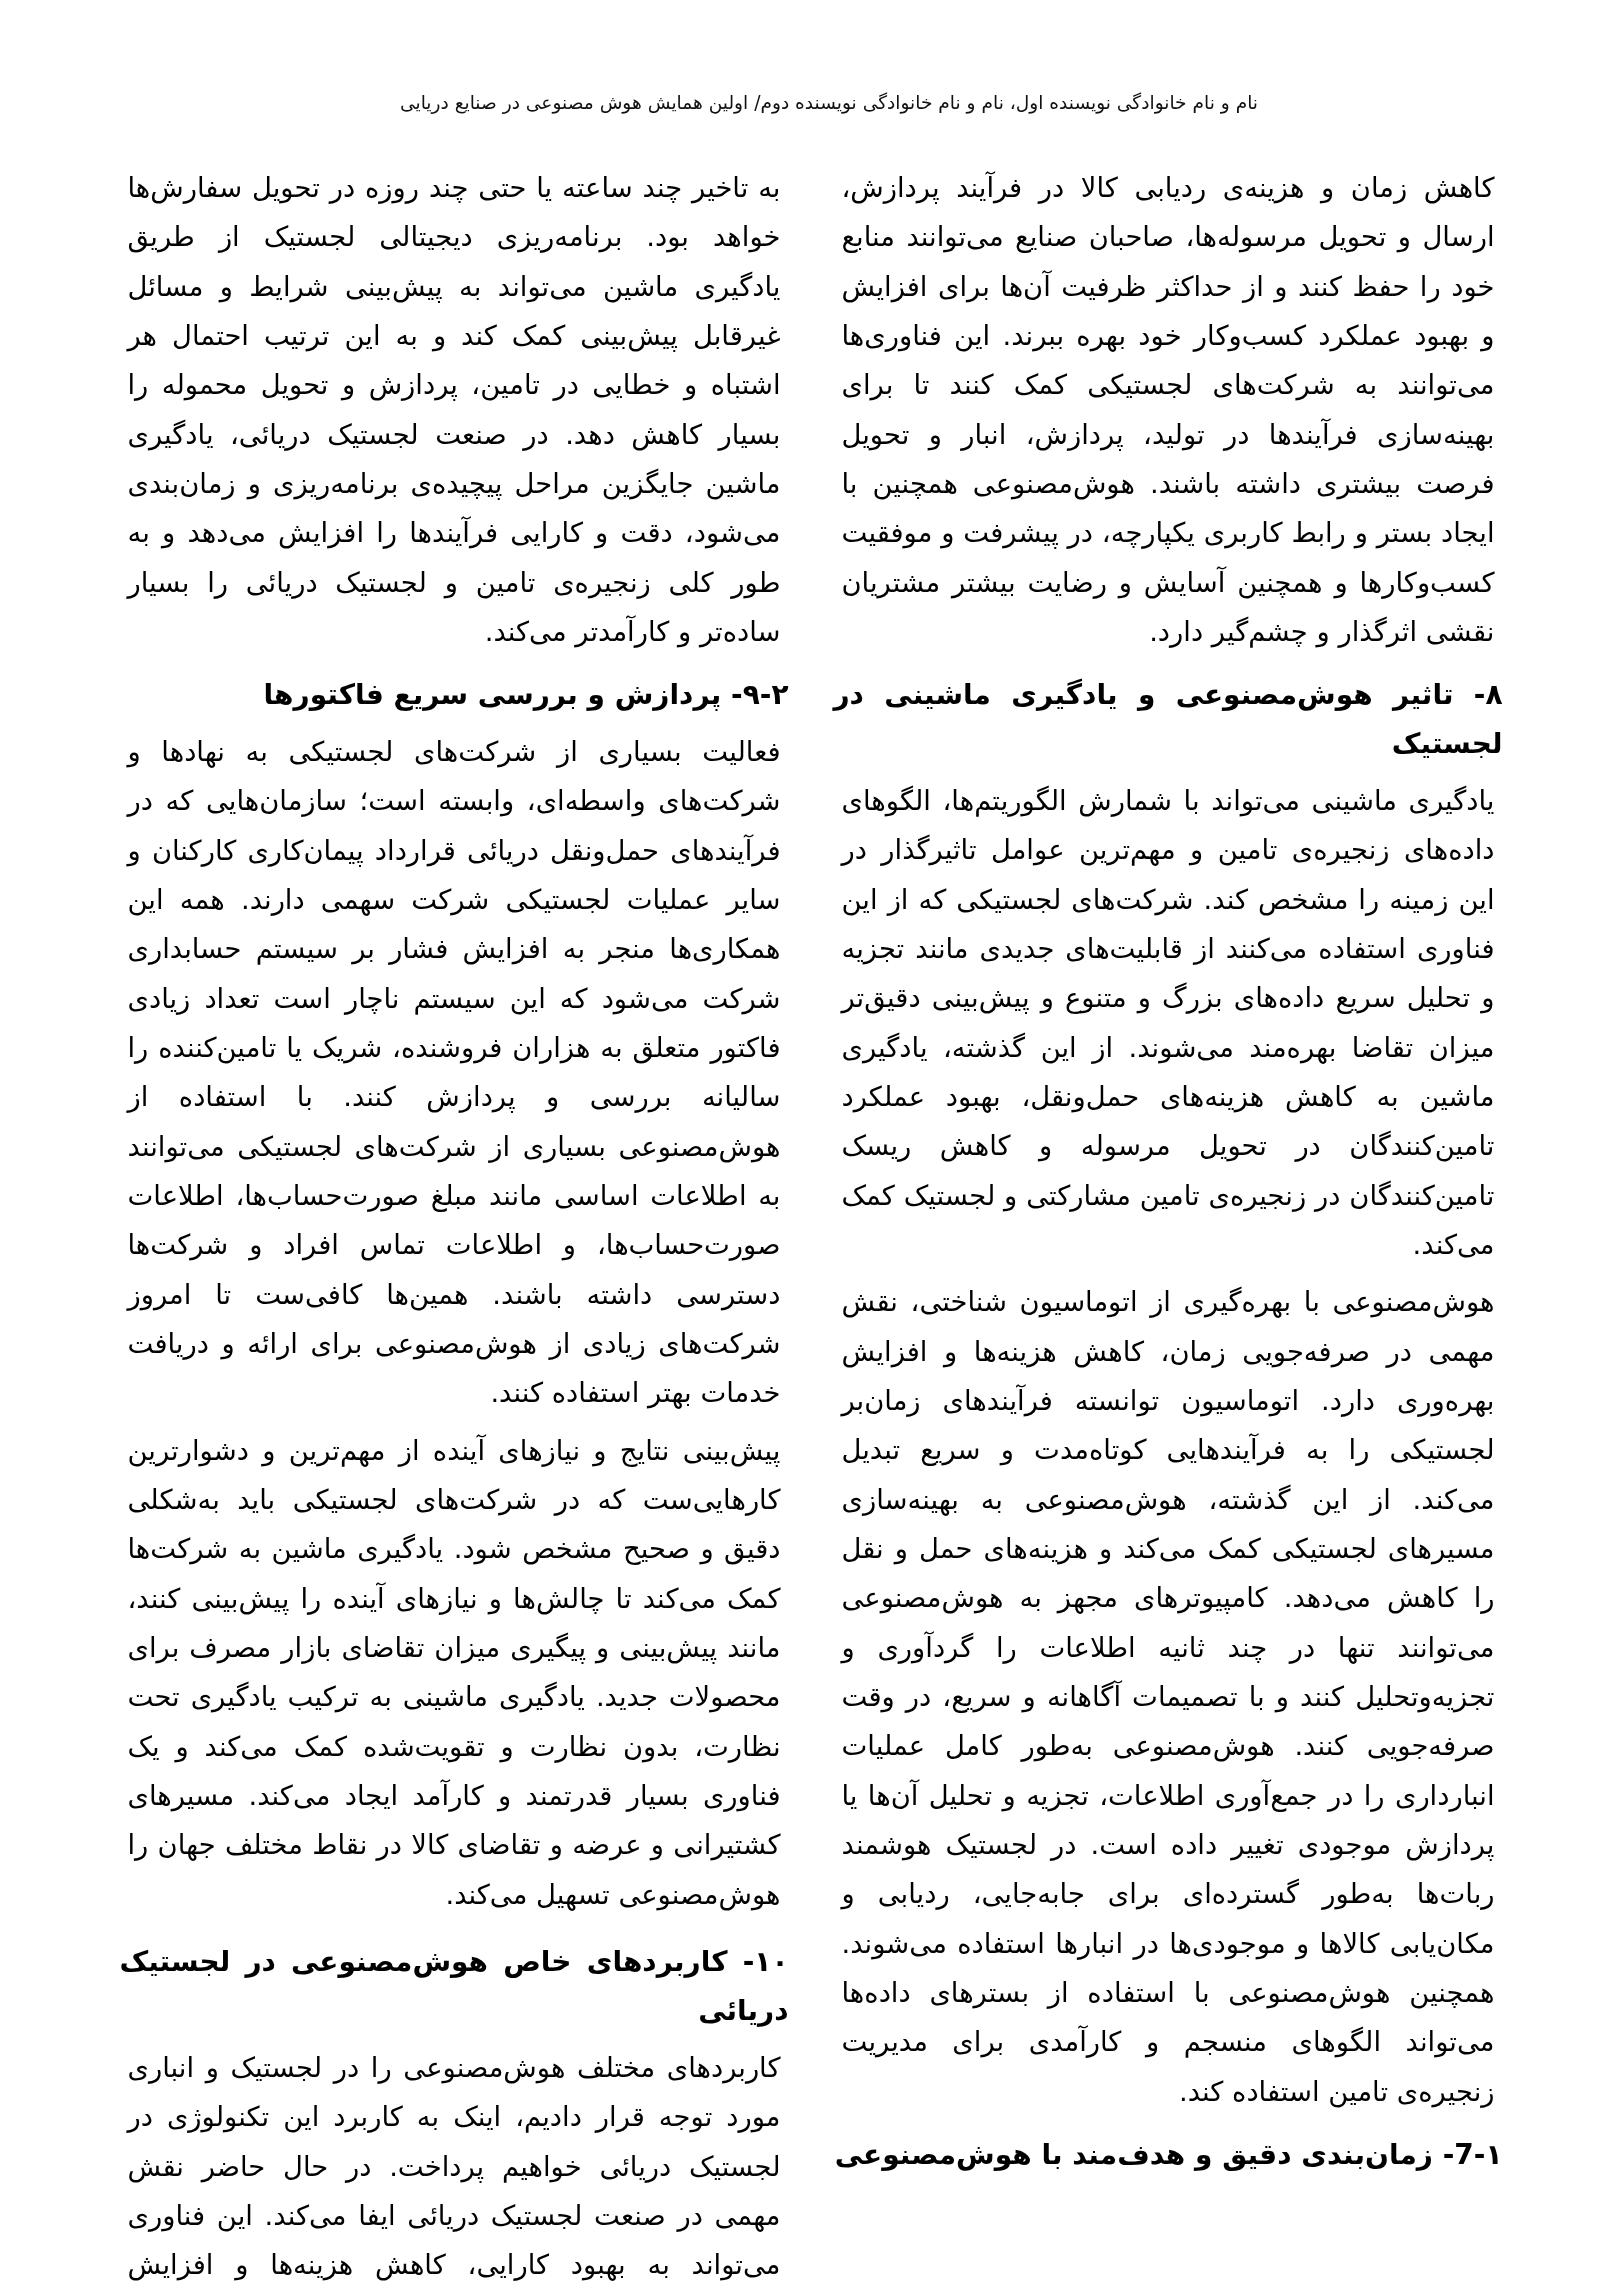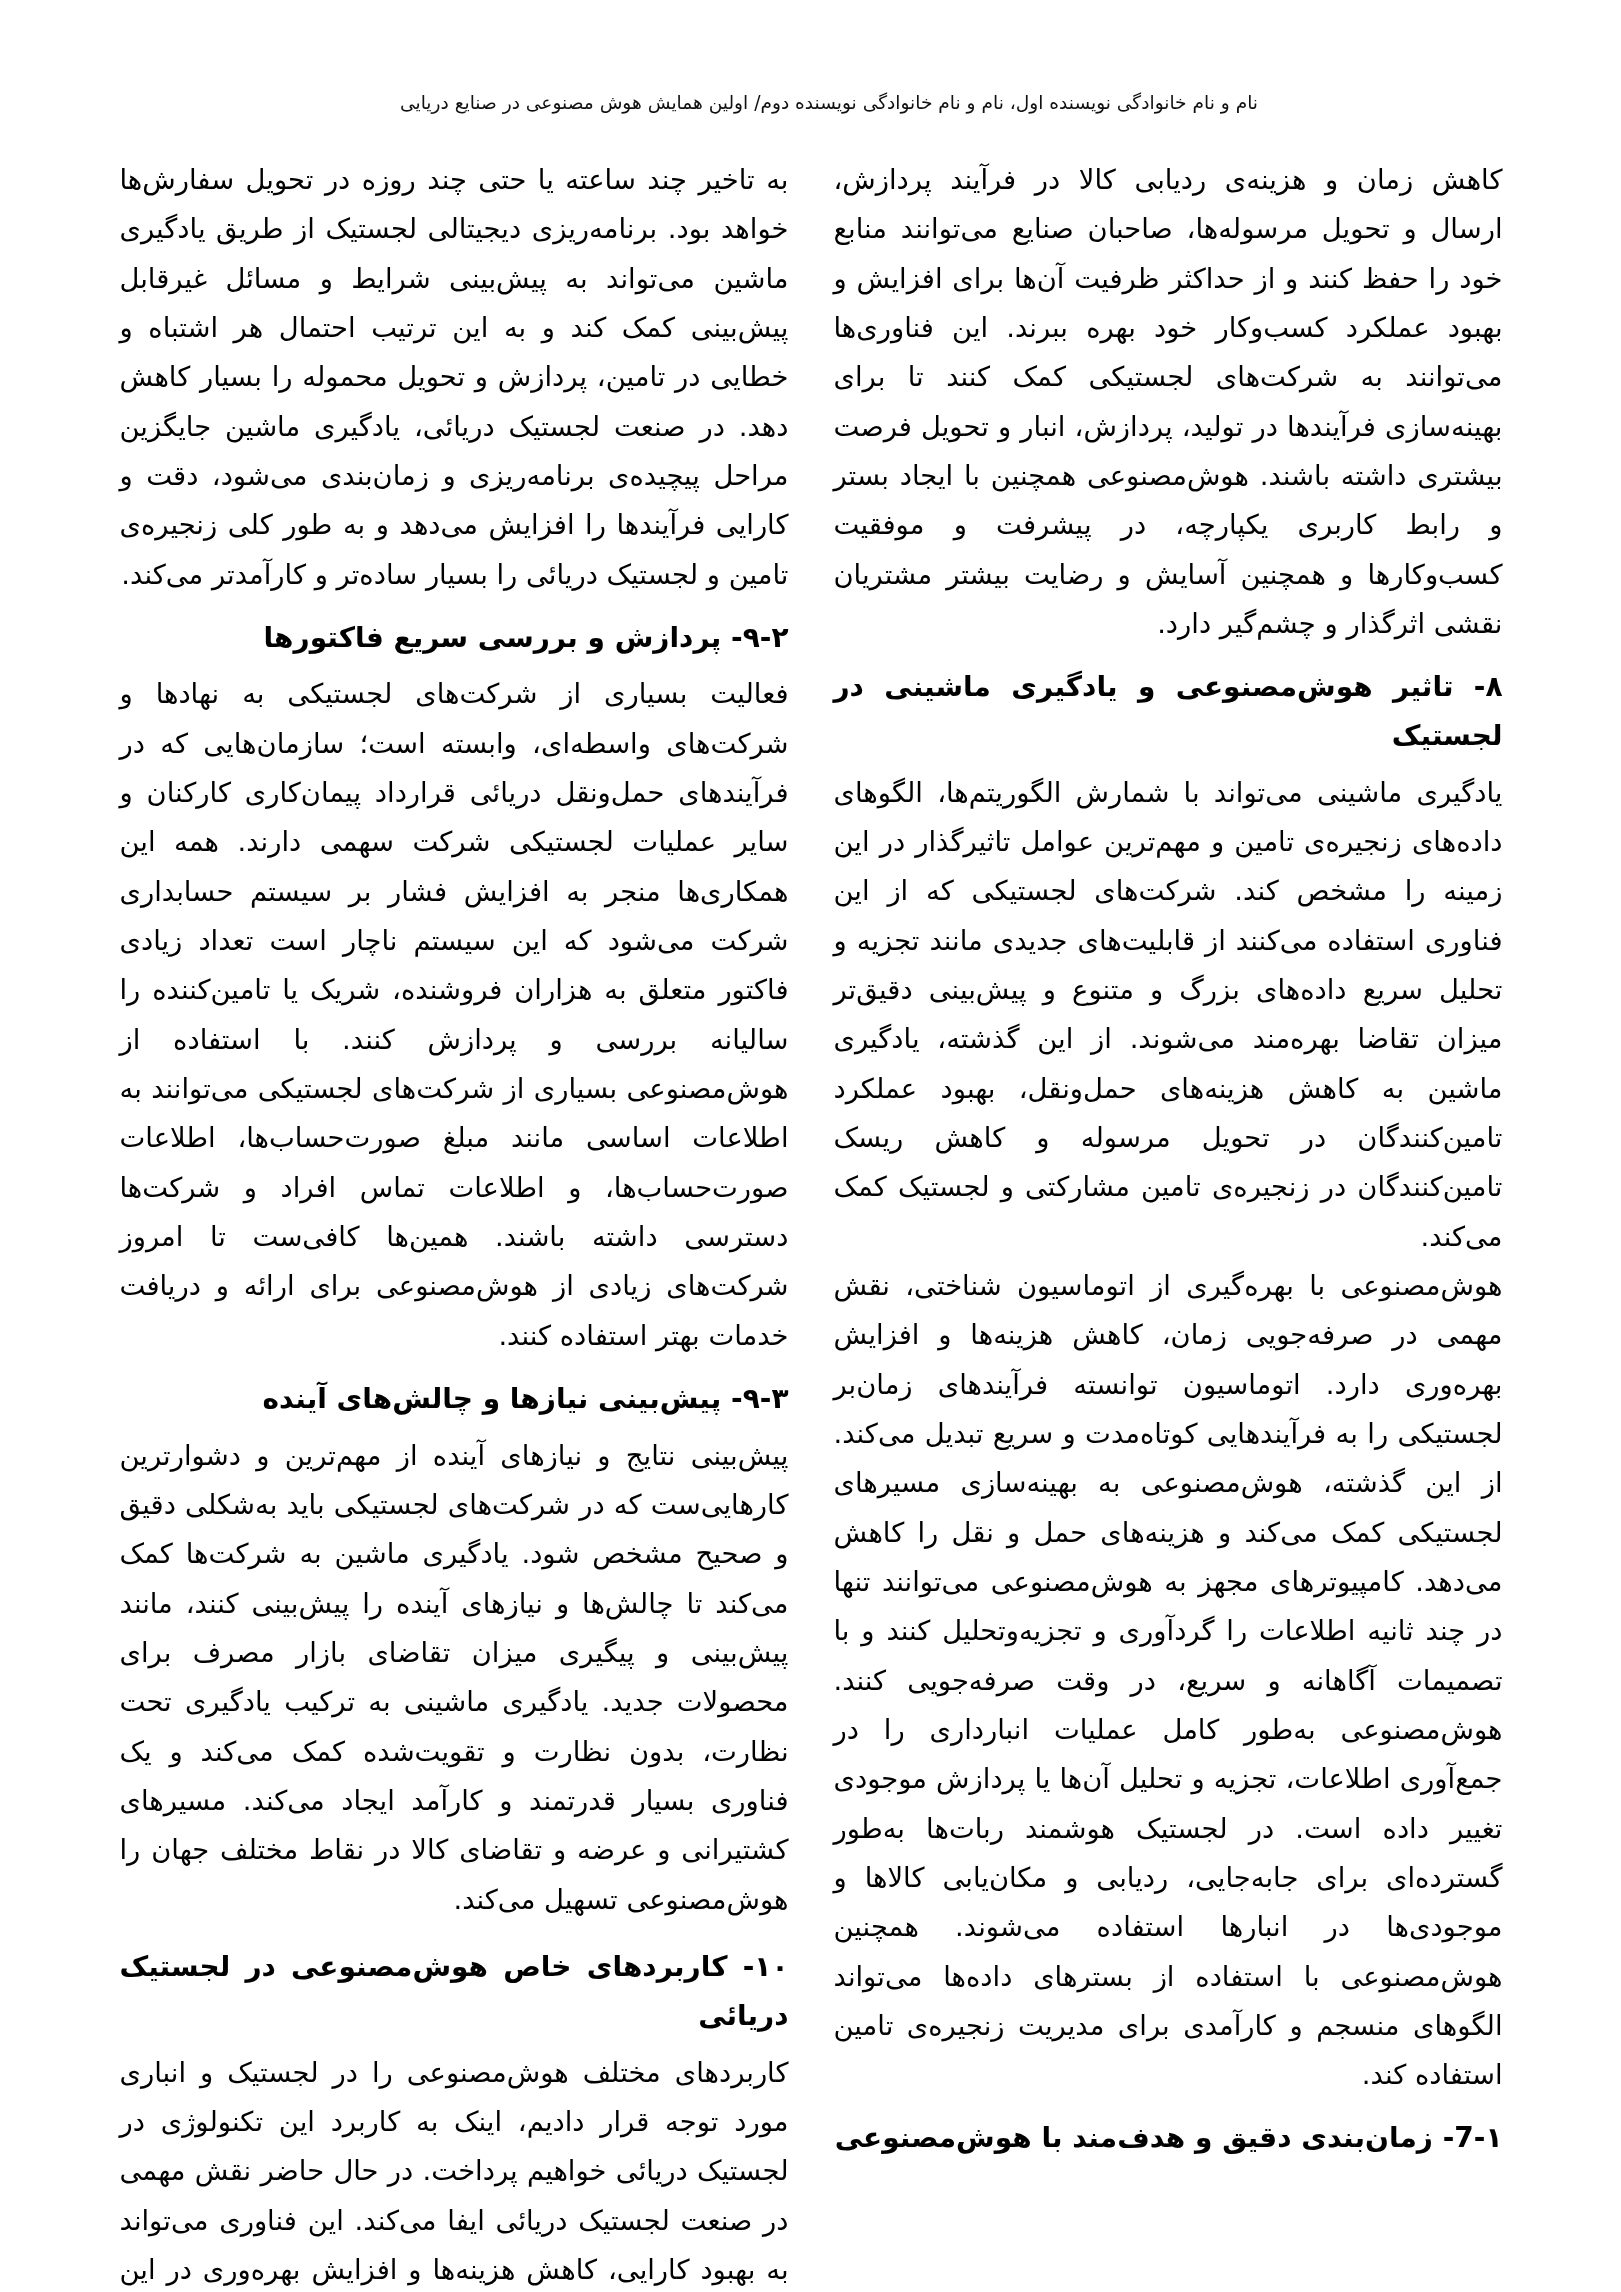--- a/index.html
+++ b/index.html
@@ -37,21 +37,21 @@
   }
   .col {
     width: 669px;
     direction: rtl;
     text-align: justify;
     text-justify: inter-word;
     font-size: 27.4px;
     line-height: 1.8;
   }
   .col p {
-    margin: 0;
+    margin: 8px;
   }
   .col h2 {
     font-size: 28px;
     font-weight: bold;
     margin: 13.7px 0 7.8px 0;
     text-align: justify;
     line-height: 1.75;
   }
   .col h2.major {
     margin-top: 18px;
@@ -72,21 +72,20 @@
       <p>یادگیری ماشینی می‌تواند با شمارش الگوریتم‌ها، الگوهای داده‌های زنجیره‌ی تامین و مهم‌ترین عوامل تاثیرگذار در این زمینه را مشخص کند. شرکت‌های لجستیکی که از این فناوری استفاده می‌کنند از قابلیت‌های جدیدی مانند تجزیه و تحلیل سریع داده‌های بزرگ و متنوع و پیش‌بینی دقیق‌تر میزان تقاضا بهره‌مند می‌شوند. از این گذشته، یادگیری ماشین به کاهش هزینه‌های حمل‌ونقل، بهبود عملکرد تامین‌کنندگان در تحویل مرسوله و کاهش ریسک تامین‌کنندگان در زنجیره‌ی تامین مشارکتی و لجستیک کمک می‌کند.</p>
       <p>هوش‌مصنوعی با بهره‌گیری از اتوماسیون شناختی، نقش مهمی در صرفه‌جویی زمان، کاهش هزینه‌ها و افزایش بهره‌وری دارد. اتوماسیون توانسته فرآیندهای زمان‌بر لجستیکی را به فرآیندهایی کوتاه‌مدت و سریع تبدیل می‌کند. از این گذشته، هوش‌مصنوعی به بهینه‌سازی مسیرهای لجستیکی کمک می‌کند و هزینه‌های حمل و نقل را کاهش می‌دهد. کامپیوترهای مجهز به هوش‌مصنوعی می‌توانند تنها در چند ثانیه اطلاعات را گردآوری و تجزیه‌وتحلیل کنند و با تصمیمات آگاهانه و سریع، در وقت صرفه‌جویی کنند. هوش‌مصنوعی به‌طور کامل عملیات انبارداری را در جمع‌آوری اطلاعات، تجزیه و تحلیل آن‌ها یا پردازش موجودی تغییر داده است. در لجستیک هوشمند ربات‌ها به‌طور گسترده‌ای برای جابه‌جایی، ردیابی و مکان‌یابی کالاها و موجودی‌ها در انبارها استفاده می‌شوند. همچنین هوش‌مصنوعی با استفاده از بسترهای داده‌ها می‌تواند الگوهای منسجم و کارآمدی برای مدیریت زنجیره‌ی تامین استفاده کند.</p>
       <h2>7-۱- زمان‌بندی دقیق و هدف‌مند با هوش‌مصنوعی</h2>
 
     </div>
 
     <div class="col">
       <p>به تاخیر چند ساعته یا حتی چند روزه در تحویل سفارش‌ها خواهد بود. برنامه‌ریزی دیجیتالی لجستیک از طریق یادگیری ماشین می‌تواند به پیش‌بینی شرایط و مسائل غیرقابل پیش‌بینی کمک کند و به این ترتیب احتمال هر اشتباه و خطایی در تامین، پردازش و تحویل محموله را بسیار کاهش دهد. در صنعت لجستیک دریائی، یادگیری ماشین جایگزین مراحل پیچیده‌ی برنامه‌ریزی و زمان‌بندی می‌شود، دقت و کارایی فرآیندها را افزایش می‌دهد و به طور کلی زنجیره‌ی تامین و لجستیک دریائی را بسیار ساده‌تر و کارآمدتر می‌کند.</p>
       <h2>۹-۲- پردازش و بررسی سریع فاکتورها</h2>
       <p>فعالیت بسیاری از شرکت‌های لجستیکی به نهادها و شرکت‌های واسطه‌ای، وابسته است؛ سازمان‌هایی که در فرآیندهای حمل‌ونقل دریائی قرارداد پیمان‌کاری کارکنان و سایر عملیات لجستیکی شرکت سهمی دارند. همه این همکاری‌ها منجر به افزایش فشار بر سیستم حسابداری شرکت می‌شود که این سیستم ناچار است تعداد زیادی فاکتور متعلق به هزاران فروشنده، شریک یا تامین‌کننده را سالیانه بررسی و پردازش کنند. با استفاده از هوش‌مصنوعی بسیاری از شرکت‌های لجستیکی می‌توانند به اطلاعات اساسی مانند مبلغ صورت‌حساب‌ها، اطلاعات صورت‌حساب‌ها، و اطلاعات تماس افراد و شرکت‌ها دسترسی داشته باشند. همین‌ها کافی‌ست تا امروز شرکت‌های زیادی از هوش‌مصنوعی برای ارائه و دریافت خدمات بهتر استفاده کنند.</p>
-      <h2>۹-۳- پیش‌بینی نیازها و چالش‌های آینده</h2>
       <p>پیش‌بینی نتایج و نیازهای آینده از مهم‌ترین و دشوارترین کارهایی‌ست که در شرکت‌های لجستیکی باید به‌شکلی دقیق و صحیح مشخص شود. یادگیری ماشین به شرکت‌ها کمک می‌کند تا چالش‌ها و نیازهای آینده را پیش‌بینی کنند، مانند پیش‌بینی و پیگیری میزان تقاضای بازار مصرف برای محصولات جدید. یادگیری ماشینی به ترکیب یادگیری تحت نظارت، بدون نظارت و تقویت‌شده کمک می‌کند و یک فناوری بسیار قدرتمند و کارآمد ایجاد می‌کند. مسیرهای کشتیرانی و عرضه و تقاضای کالا در نقاط مختلف جهان را هوش‌مصنوعی تسهیل می‌کند.</p>
       <h2 class="major">۱۰- کاربردهای خاص هوش‌مصنوعی در لجستیک دریائی</h2>
       <p>کاربردهای مختلف هوش‌مصنوعی را در لجستیک و انباری مورد توجه قرار دادیم، اینک به کاربرد این تکنولوژی در لجستیک دریائی خواهیم پرداخت. در حال حاضر نقش مهمی در صنعت لجستیک دریائی ایفا می‌کند. این فناوری می‌تواند به بهبود کارایی، کاهش هزینه‌ها و افزایش بهره‌وری در این صنعت کمک کند.</p>
 
     </div>
 
   </div>
 </div>
 
 

